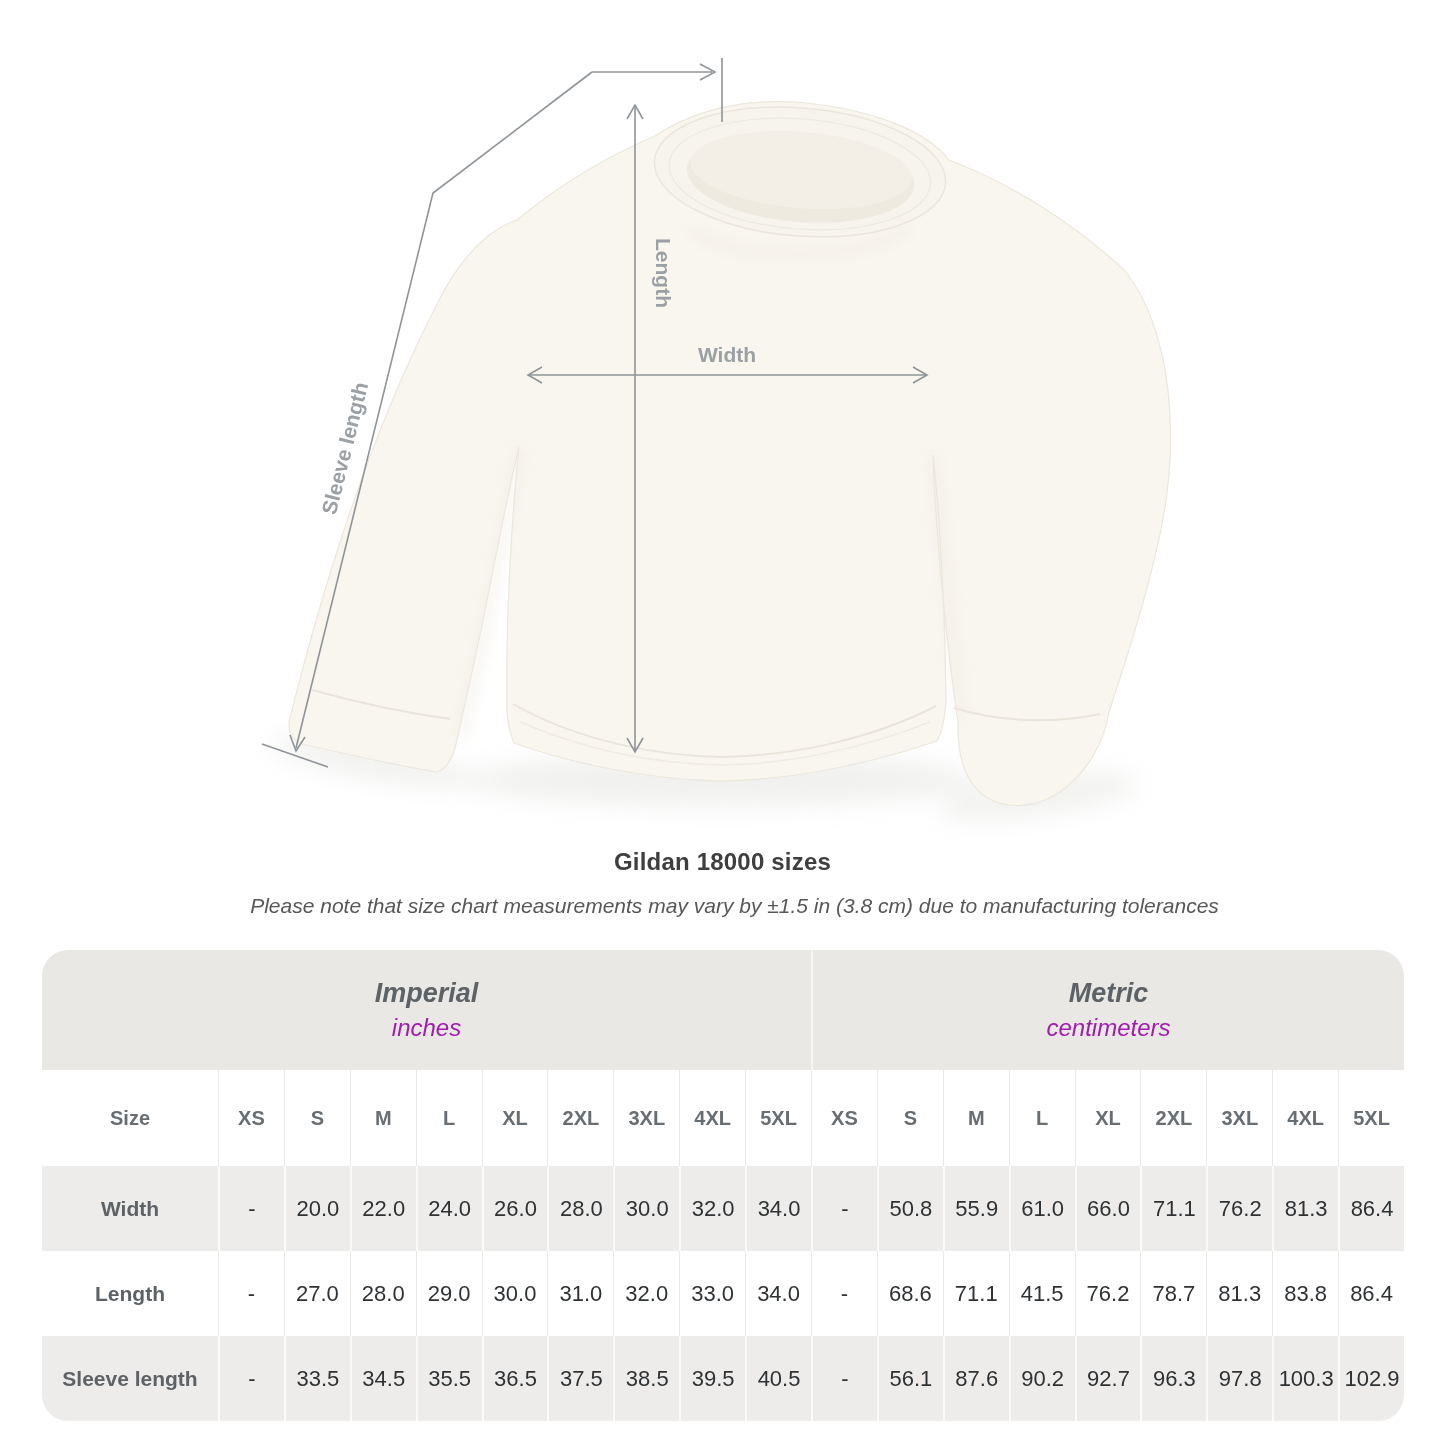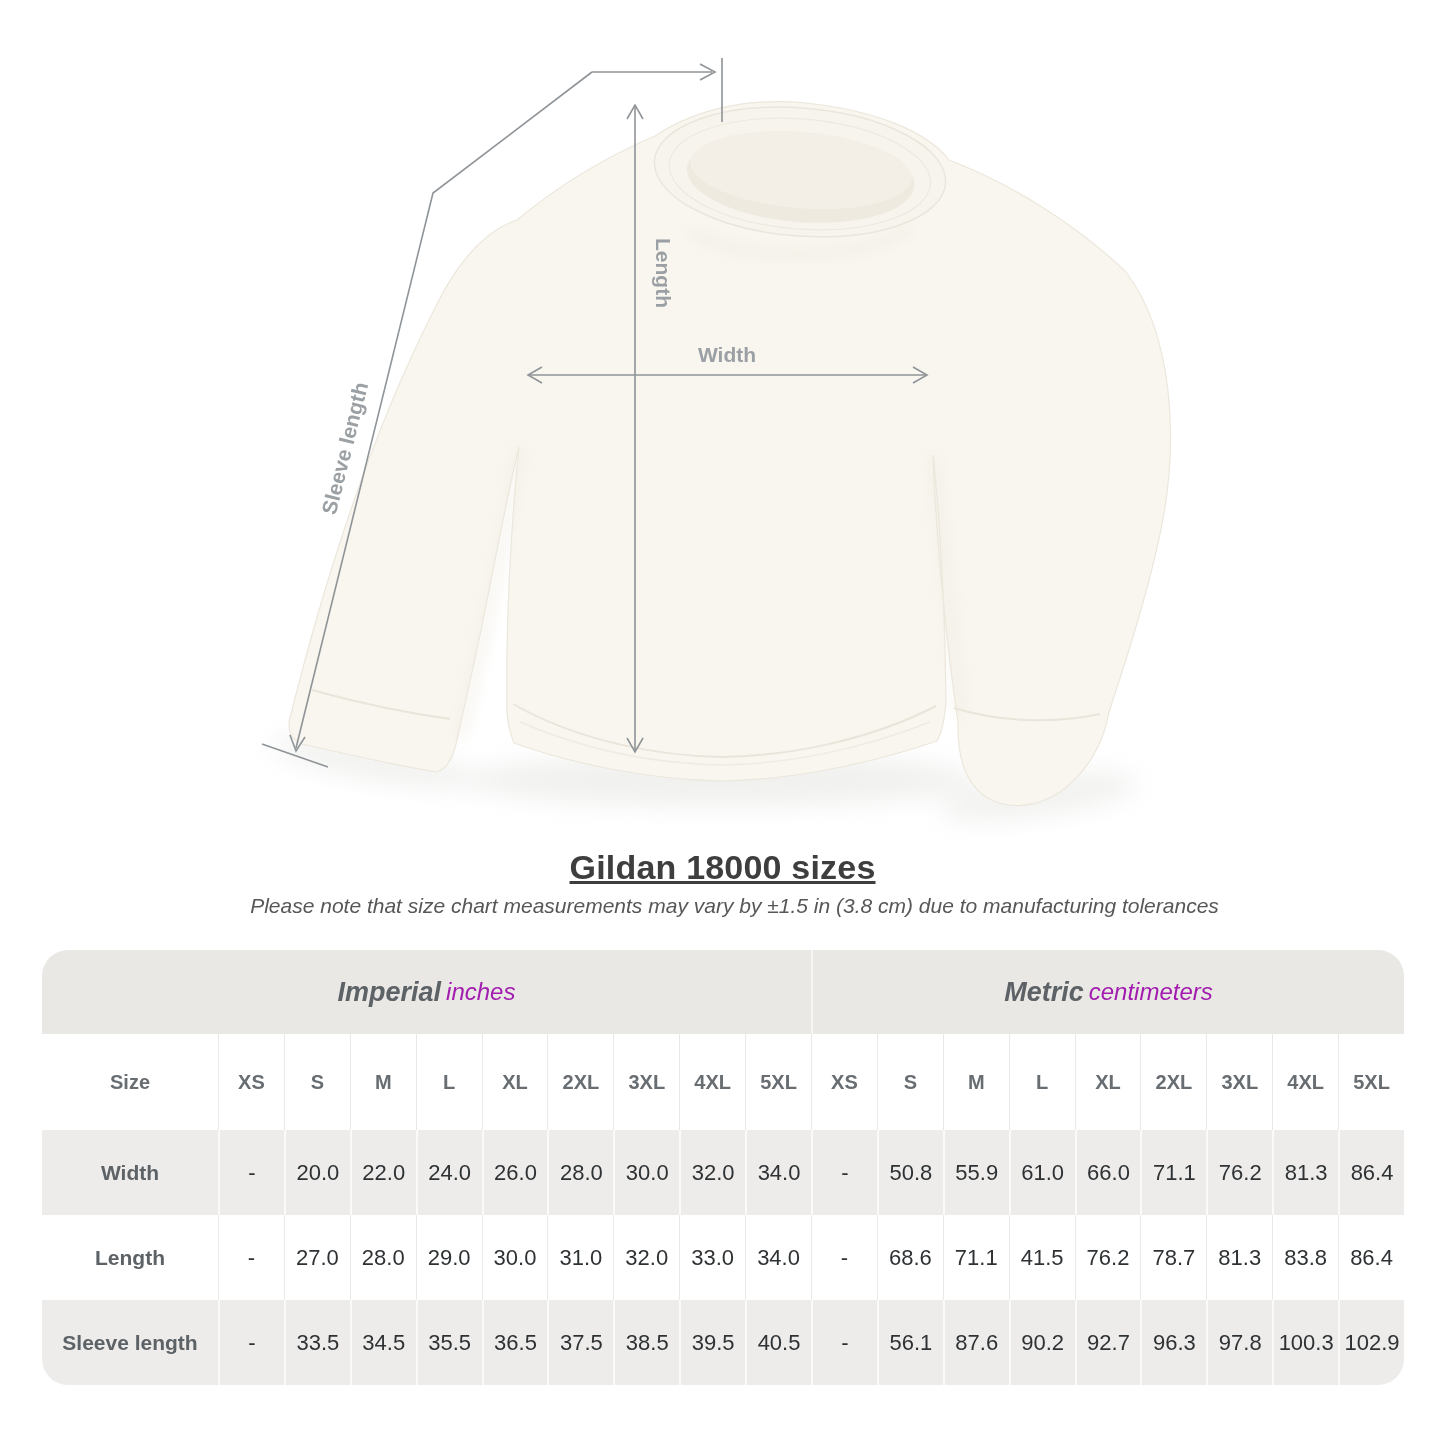--- a/index.html
+++ b/index.html
@@ -1,25 +1,25 @@
 <!DOCTYPE html>
 <html><head>
 <meta charset="utf-8">
 <style>
   html,body{margin:0;padding:0;background:#ffffff;}
   .stage{position:relative;width:1445px;height:1445px;background:#ffffff;overflow:hidden;
          font-family:"Liberation Sans","DejaVu Sans",sans-serif;}
   .garment-svg{position:absolute;left:0;top:0;}
   .title{position:absolute;top:848px;left:0;width:1445px;text-align:center;margin:0;
-         font-size:34px;font-weight:bold;color:#3e3e3e;letter-spacing:.2px;text-decoration:underline;}
+         font-size:24px;font-weight:bold;color:#3e3e3e;letter-spacing:.2px;}
   .subtitle{position:absolute;top:894px;left:0;width:1445px;text-align:center;margin:0;
          font-size:21px;font-style:italic;color:#575757;padding-left:12px;}
   .size-table{position:absolute;left:42px;top:950px;width:1362px;display:grid;
          grid-template-columns:176px repeat(18,1fr);border-radius:26px;overflow:hidden;}
-  .band{grid-column:1/11;height:84px;background:#e9e8e5;display:flex;flex-direction:row;
+  .band{grid-column:1/11;height:120px;background:#e9e8e5;display:flex;flex-direction:column;
          align-items:center;justify-content:center;gap:5px;}
   .band.metric{grid-column:11/20;border-left:2px solid #f6f5f3;align-items:center;}
   .g-name{font-size:27px;font-weight:bold;font-style:italic;color:#5d6267;}
   .g-unit{font-size:24px;font-style:italic;color:#a21caf;}
   .cell{display:flex;align-items:center;justify-content:center;}
   .hd{height:96px;background:#ffffff;border-left:1px solid #eae9e7;
       font-size:20px;font-weight:bold;color:#686d72;}
   .rw{height:85px;font-size:22px;color:#2f3234;}
   .rw.g{background:#edecea;border-left:2px solid #fafaf9;}
   .rw.w{background:#ffffff;border-left:1px solid #eae9e7;}

